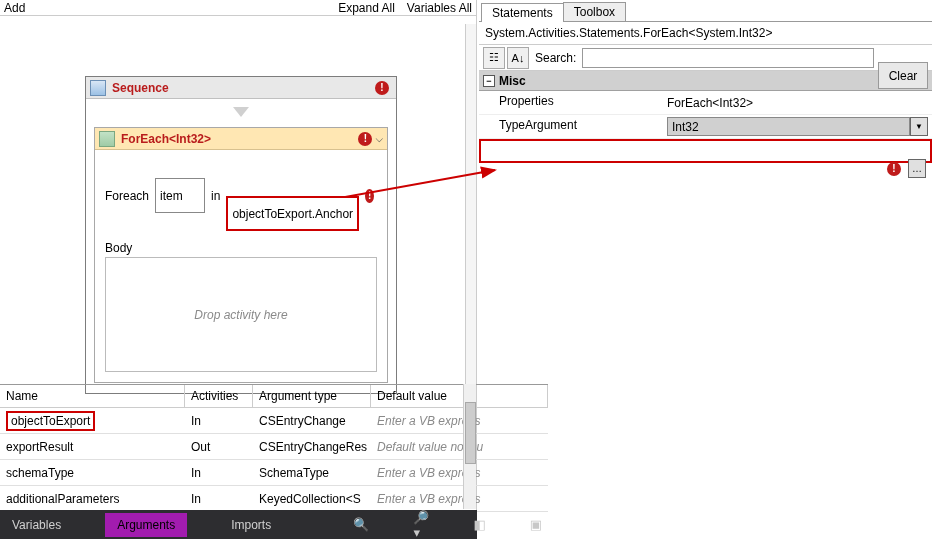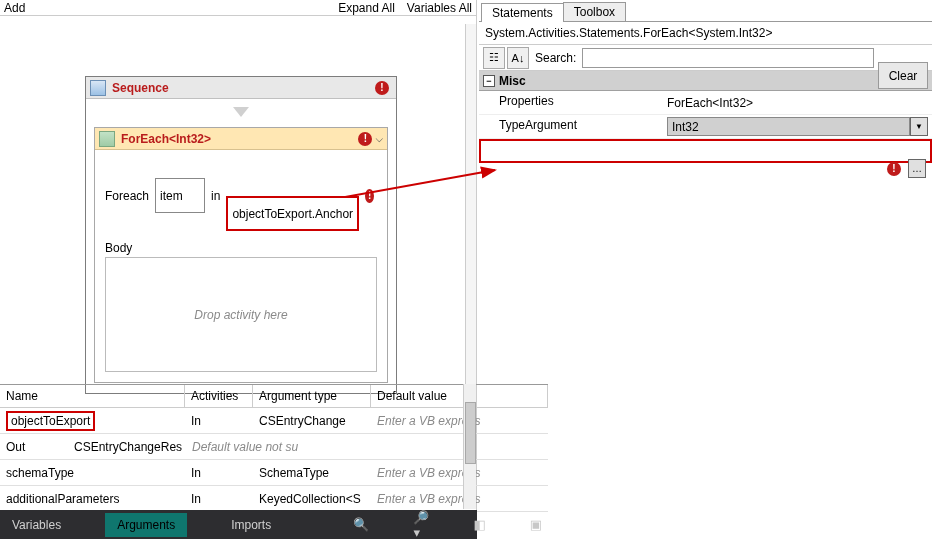--- a/index.html
+++ b/index.html
@@ -39,21 +39,21 @@
 .col-type{width:118px;}
 .col-def{flex:1;}
 .grid-row{display:flex;border-bottom:1px solid #e0e0e0;height:26px;align-items:center;}
 .grid-row div{padding:2px 6px;border-right:1px solid transparent;overflow:hidden;white-space:nowrap;}
 .placeholder{color:#8a8a8a;font-style:italic;}
 .cell-red{border:2px solid #c00;padding:1px 3px;display:inline-block;}
 .scroll-track{position:absolute;right:0;top:384px;width:13px;height:125px;background:#f0f0f0;border-left:1px solid #ccc;}
 .scroll-thumb{position:absolute;top:18px;width:11px;left:1px;height:62px;background:#cdcdcd;border:1px solid #a8a8a8;}
 .bottom-bar{position:absolute;left:0;bottom:0;width:477px;height:29px;background:#2d2d30;display:flex;align-items:center;gap:32px;}
 .bot-tab{color:#d0d0d0;padding:5px 12px;cursor:pointer;}
-.bot-tab.sel{background:#0f766e;color:#000;}
+.bot-tab.sel{background:#a21caf;color:#000;}
 .bot-spacer{flex:1;}
 .bot-icon{color:#c8c8c8;padding:0 6px;font-size:13px;}
 .tabbar{display:flex;height:22px;align-items:flex-end;border-bottom:1px solid #999;padding-left:2px;padding-top:3px;}
 .tab{padding:2px 10px;border:1px solid #999;border-bottom:none;margin-right:-1px;background:#eee;}
 .tab.active{background:#fff;position:relative;top:1px;}
 .type-line{padding:4px 6px;border-bottom:1px solid #ccc;}
 .prop-tools{height:26px;display:flex;align-items:center;padding:2px 4px;border-bottom:1px solid #ccc;gap:2px;}
 .tool-btn{width:22px;height:22px;border:1px solid #a8a8a8;background:#f0f0f0;display:flex;align-items:center;justify-content:center;font-size:11px;}
 .search-lbl{margin:0 4px;}
 .search-input{flex:1;border:1px solid #999;height:20px;padding:0 4px;}
@@ -129,20 +129,21 @@
       <div class="col-def">Default value</div>
     </div>
     <div id="rows-container">
         <div class="grid-row">
           <div class="col-name"><span class="cell-red">objectToExport</span></div>
           <div class="col-dir">In</div>
           <div class="col-type">CSEntryChange</div>
           <div class="col-def placeholder">Enter a VB express</div>
         </div>
         <div class="grid-row">
+          <div class="col-name">exportResult</div>
           <div class="col-dir">Out</div>
           <div class="col-type">CSEntryChangeRes</div>
           <div class="col-def placeholder">Default value not su</div>
         </div>
         <div class="grid-row">
           <div class="col-name">schemaType</div>
           <div class="col-dir">In</div>
           <div class="col-type">SchemaType</div>
           <div class="col-def placeholder">Enter a VB express</div>
         </div>

